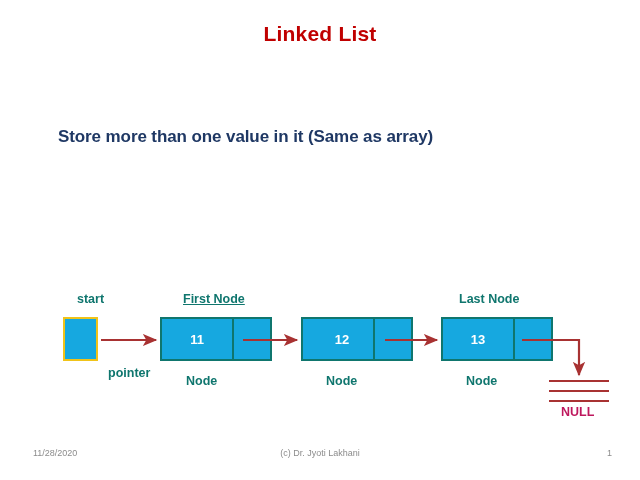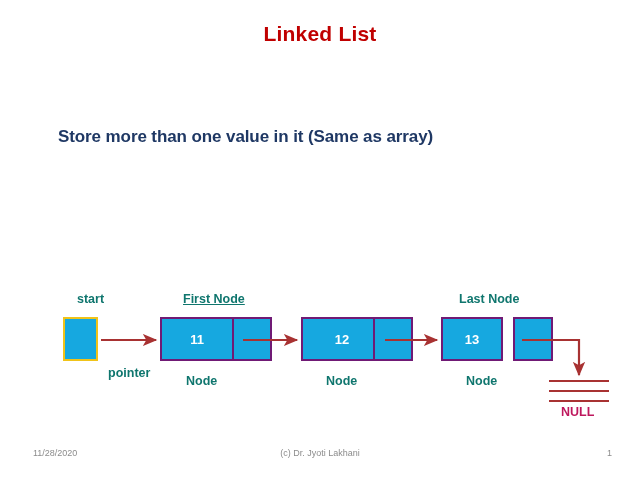--- a/index.html
+++ b/index.html
@@ -65,21 +65,21 @@
     font-size: 12.5px;
     font-weight: bold;
     color: #0f766e;
     white-space: nowrap;
   }
 
   .node-box {
     position: absolute;
     box-sizing: border-box;
     background: #16A8E0;
-    border: 2px solid #701a75;
+    border: 2px solid #0f766e;
     display: flex;
     align-items: center;
     justify-content: center;
   }
   .node-data {
     font-size: 13px;
     font-weight: bold;
     color: #ffffff;
   }
 
@@ -129,21 +129,21 @@
   <div class="node-box" style="left:160px; top:317px; width:74px; height:44px;">
     <span class="node-data">11</span>
   </div>
   <div class="node-box" style="left:232px; top:317px; width:40px; height:44px;"></div>
 
   <div class="node-box" style="left:301px; top:317px; width:82px; height:44px;">
     <span class="node-data">12</span>
   </div>
   <div class="node-box" style="left:373px; top:317px; width:40px; height:44px;"></div>
 
-  <div class="node-box" style="left:441px; top:317px; width:62px; height:44px;">
+  <div class="node-box" style="left:441px; top:317px; width:74px; height:44px;">
     <span class="node-data">13</span>
   </div>
   <div class="node-box" style="left:513px; top:317px; width:40px; height:44px;"></div>
 
   <svg id="diagram" viewBox="0 0 640 480">
     <defs>
       <marker id="ah" markerWidth="7" markerHeight="7" refX="6" refY="3.2" orient="auto" markerUnits="strokeWidth">
         <path d="M0,0.4 L6.6,3.2 L0,6 L1.6,3.2 Z" fill="#A83232"></path>
       </marker>
       <marker id="ahd" markerWidth="7" markerHeight="7" refX="6" refY="3.2" orient="auto" markerUnits="strokeWidth">

